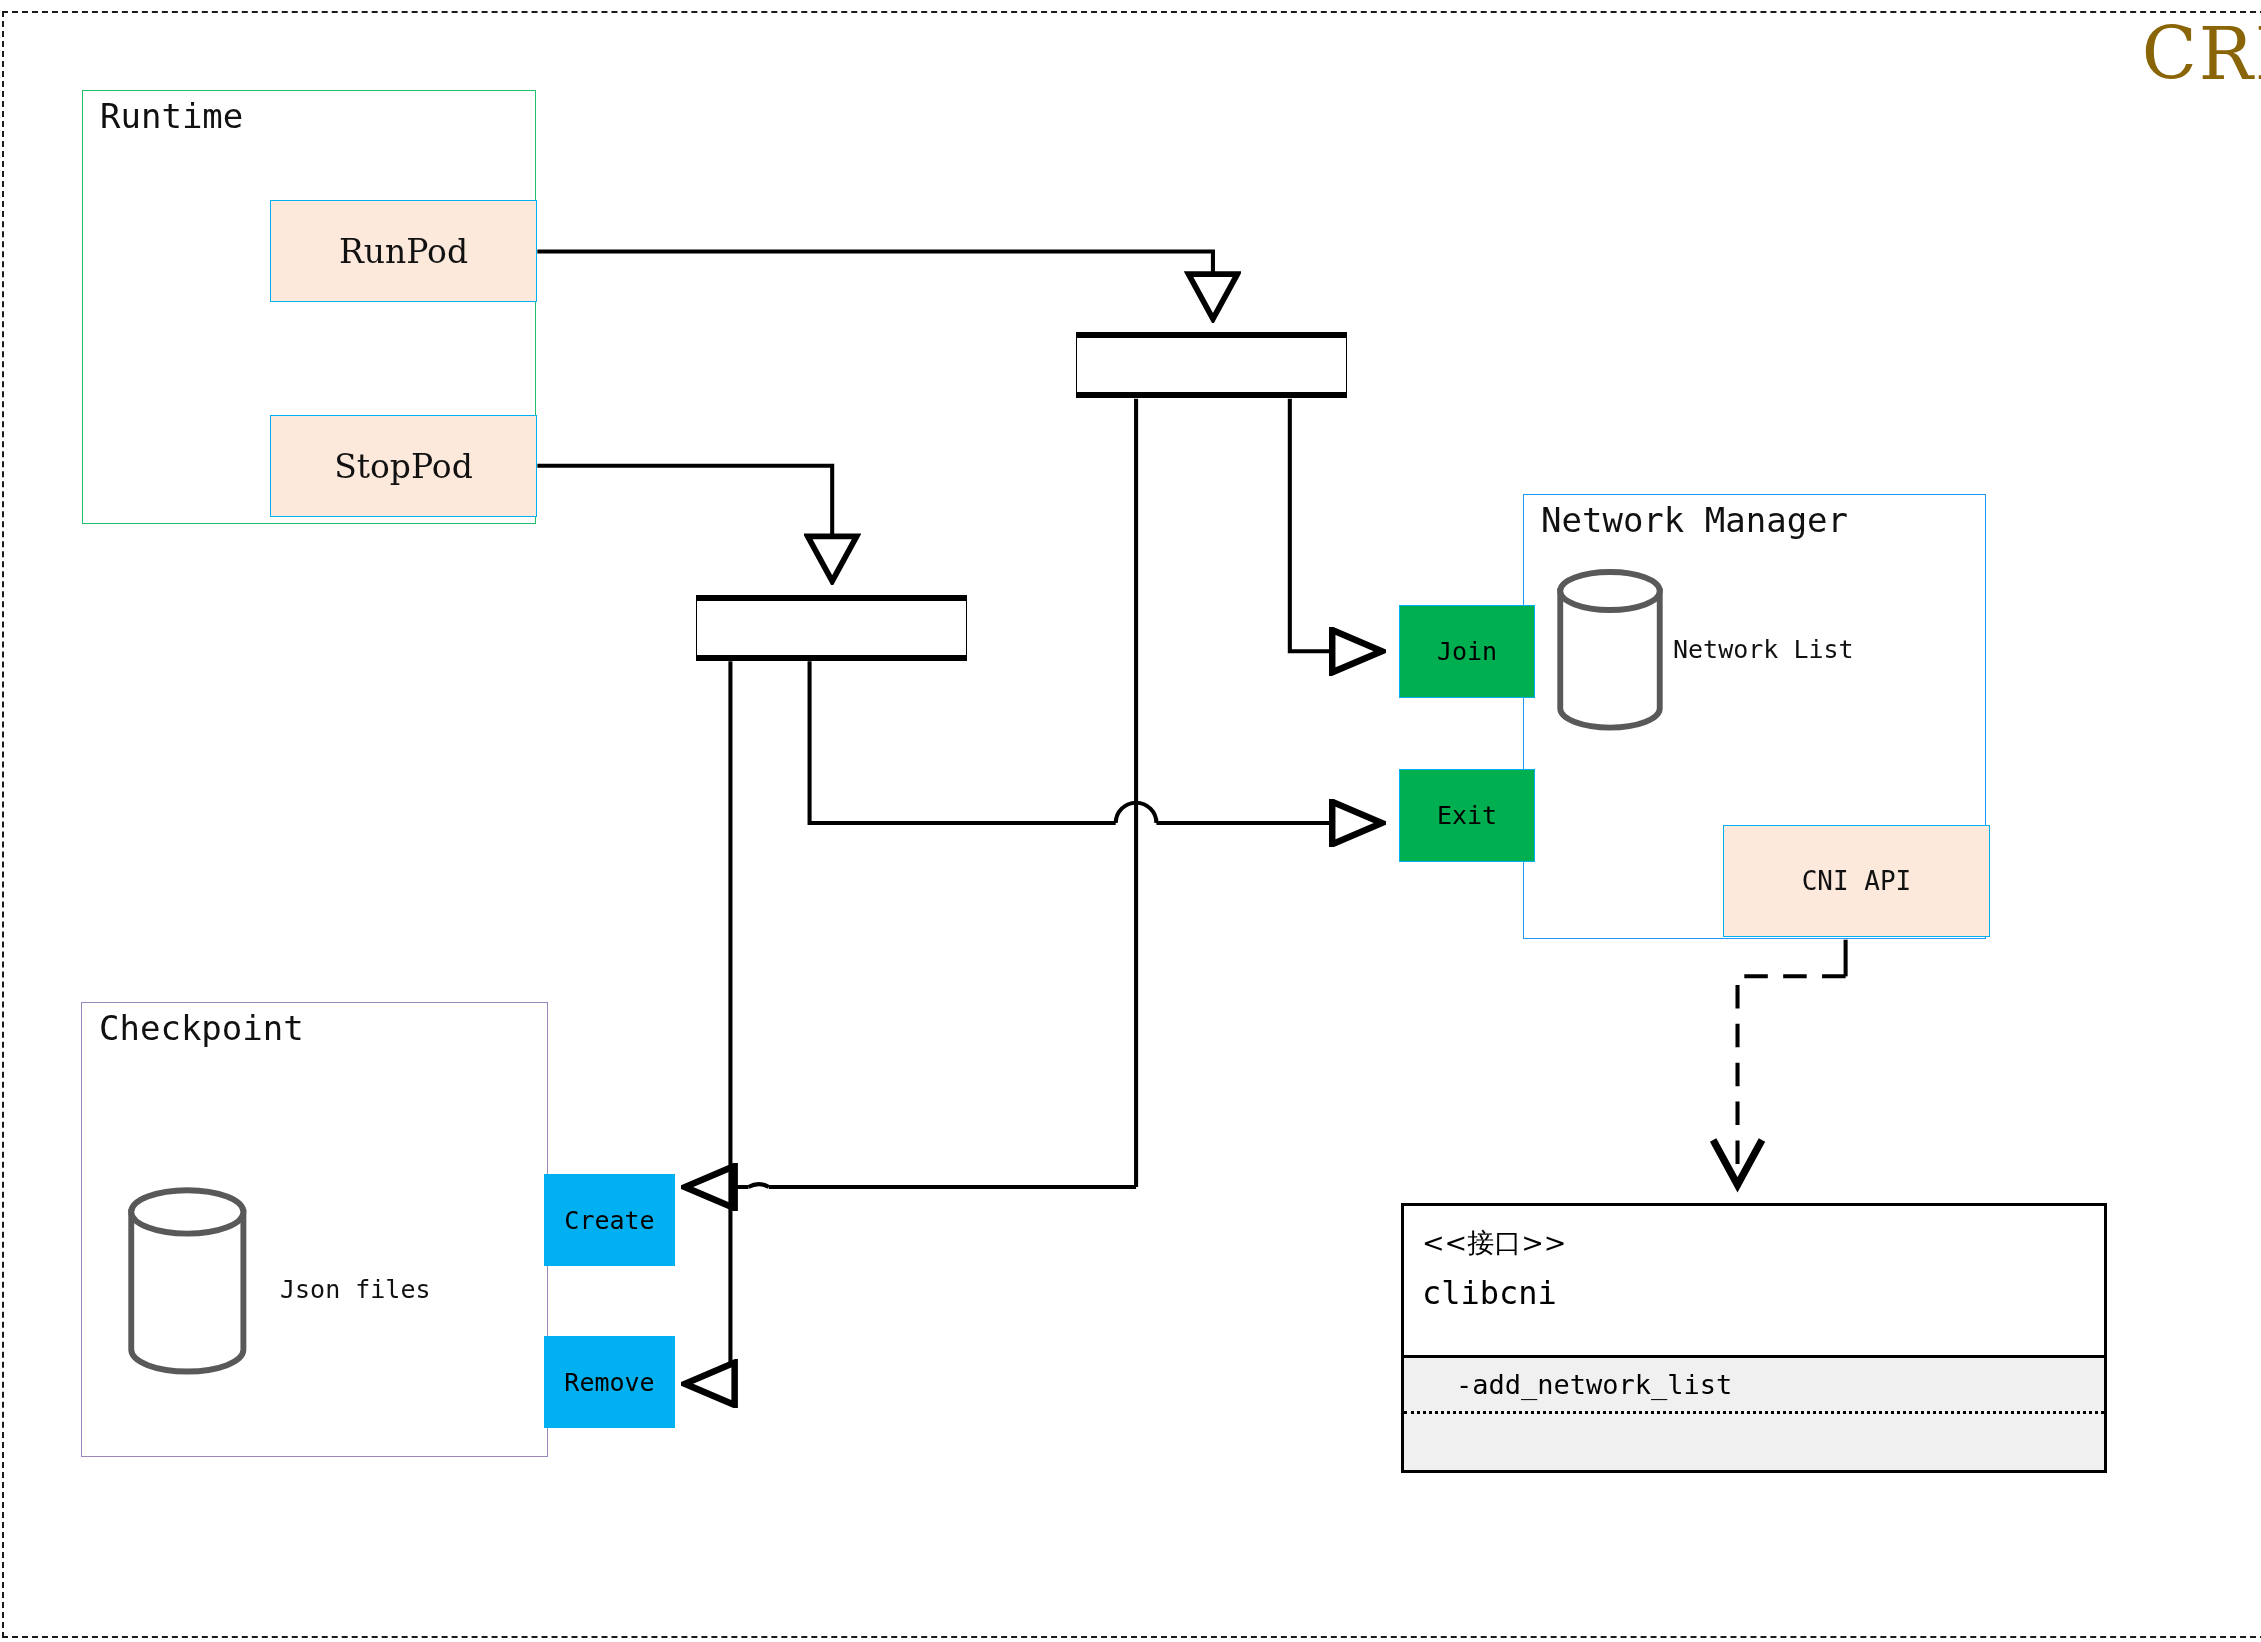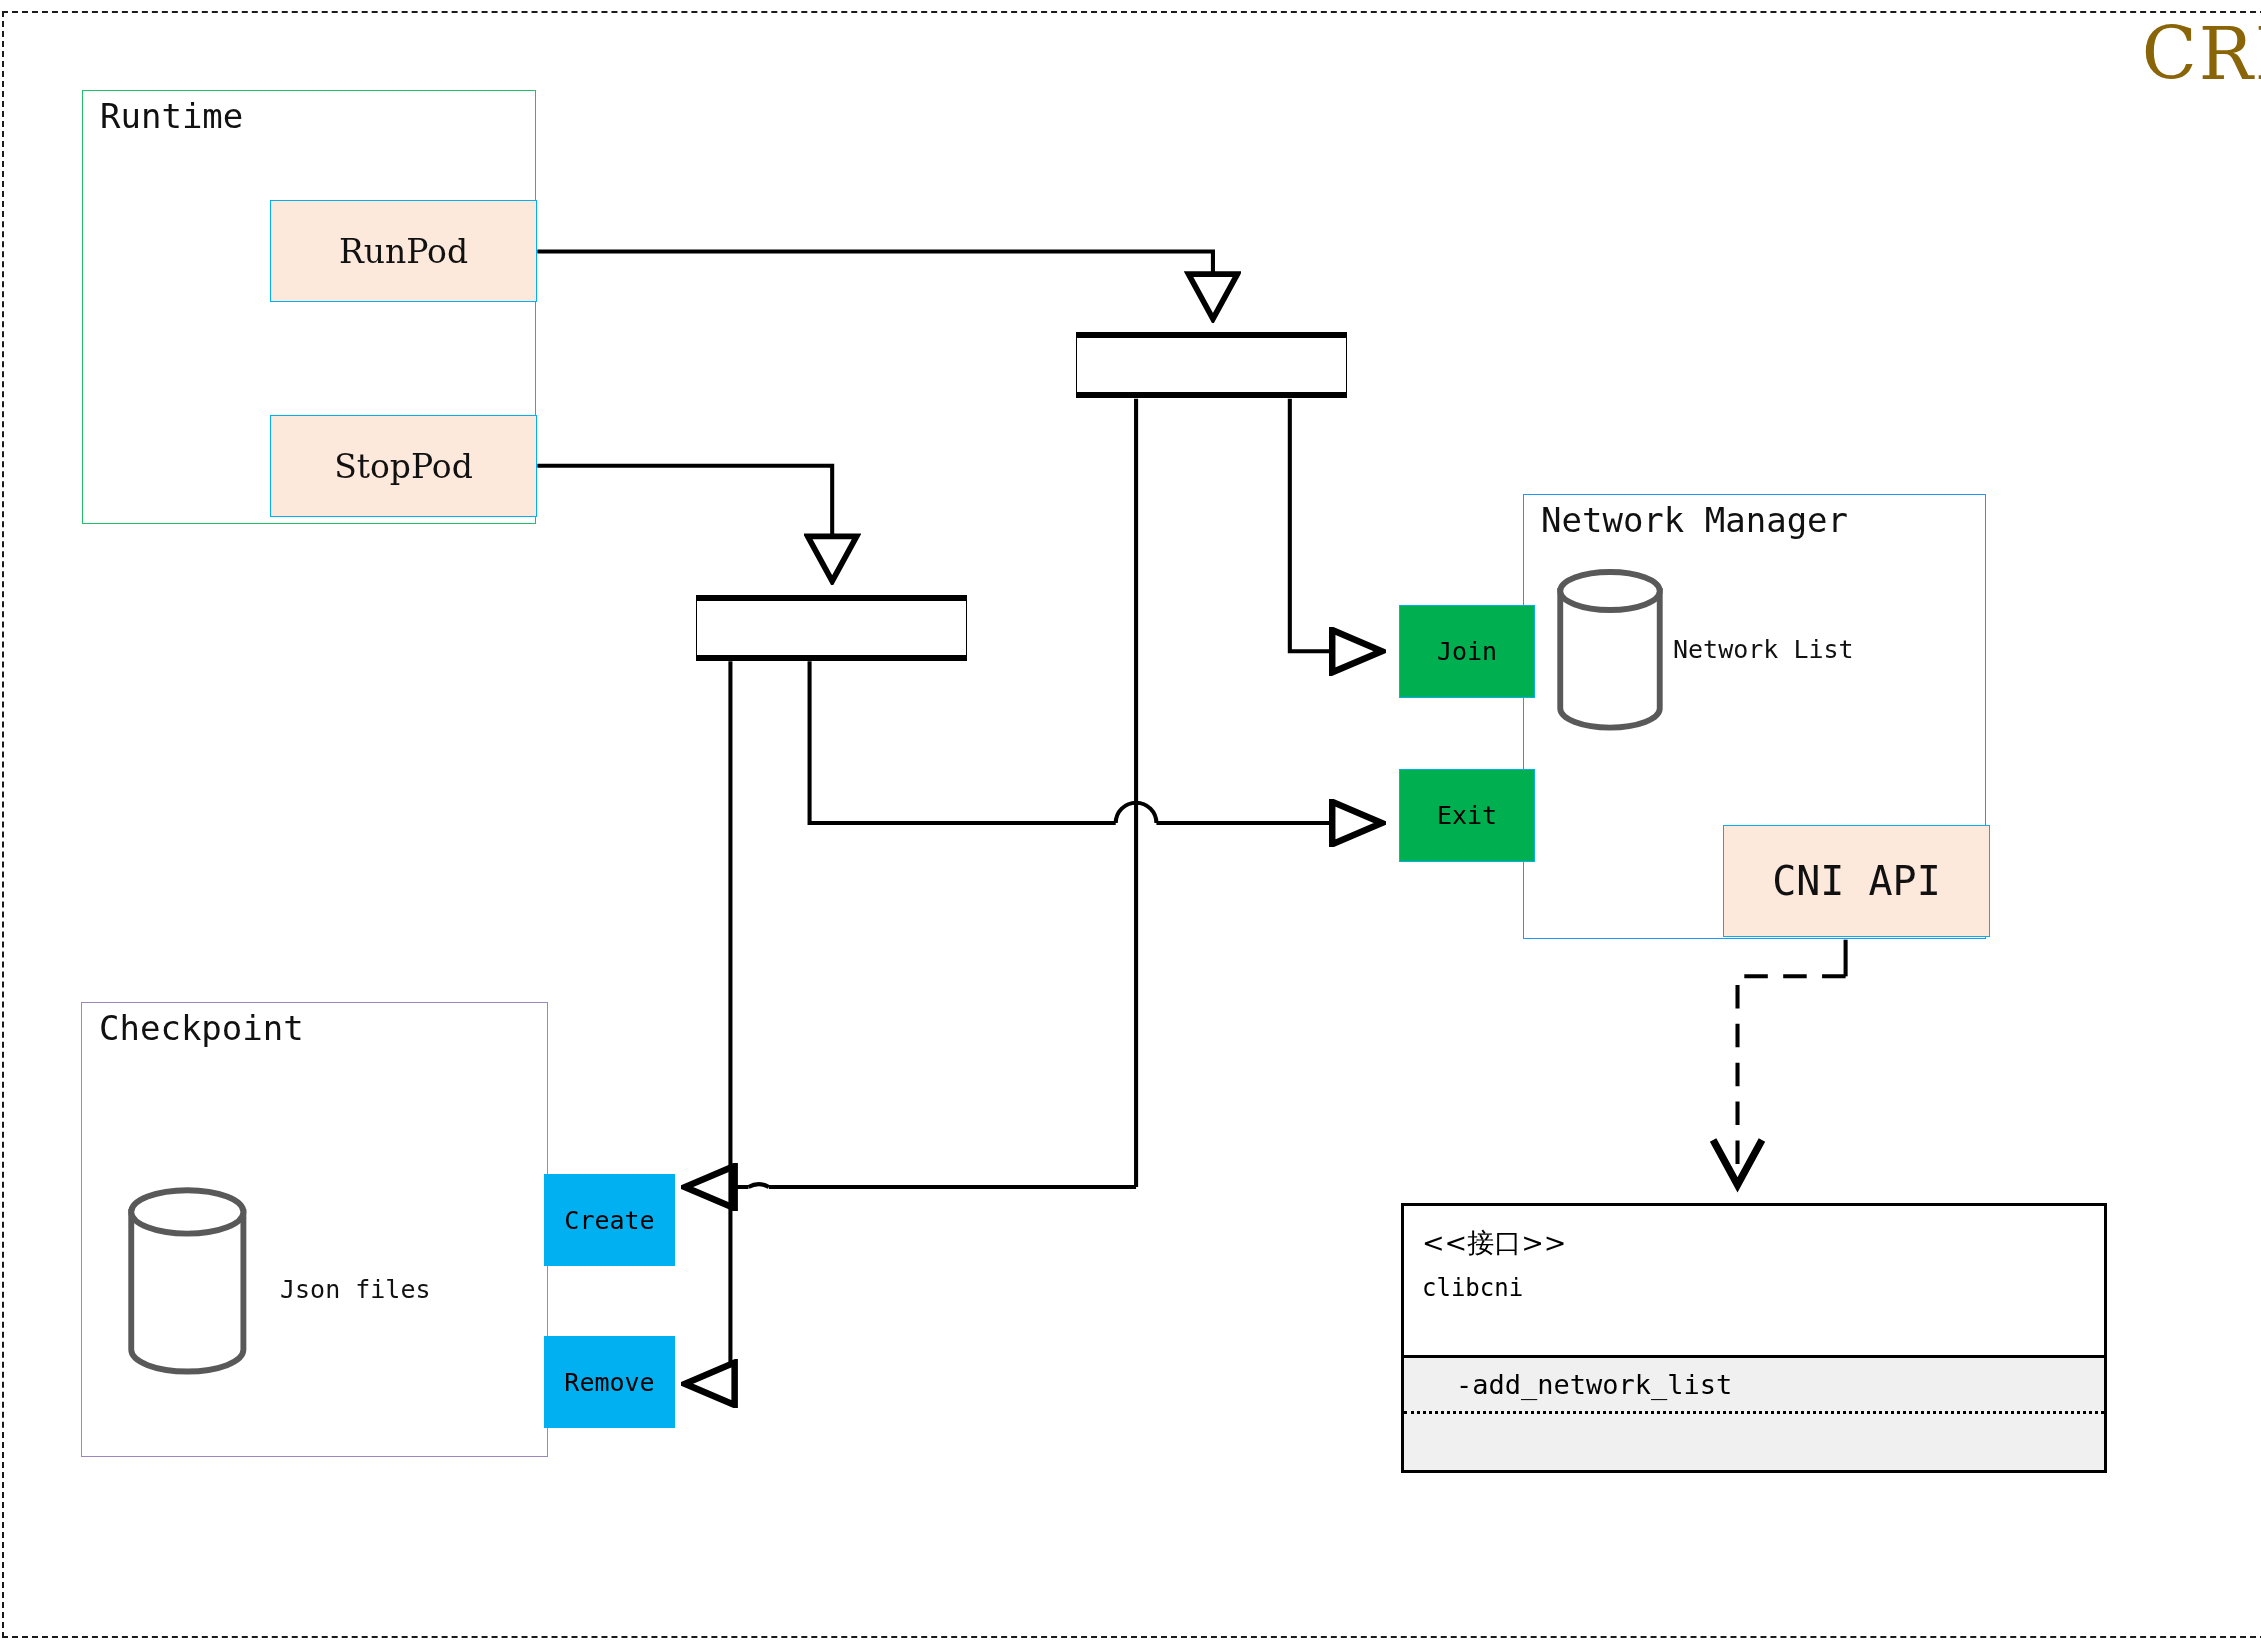--- a/index.html
+++ b/index.html
@@ -23,21 +23,21 @@
   .box-checkpoint{left:81px;top:1002px;width:467px;height:455px;border:1.8px solid #9b86bd;}
   .box-netmgr{left:1523px;top:494px;width:463px;height:445px;border:1.8px solid #2196f3;}
 
   
   .peach{position:absolute;box-sizing:border-box;background:#fce9dc;border:1.8px solid #00b0f0;
     display:flex;align-items:center;justify-content:center;font-size:33px;color:#111;
     font-family:"DejaVu Serif",serif;}
   .b-runpod{left:270px;top:200px;width:267px;height:102px;}
   .b-stoppod{left:270px;top:415px;width:267px;height:102px;}
   .b-cniapi{left:1723px;top:825px;width:267px;height:112px;
-    font-family:"DejaVu Sans Mono",monospace;font-size:40px;}
+    font-family:"DejaVu Sans Mono",monospace;font-size:26px;}
 
   
   .green{position:absolute;box-sizing:border-box;background:#00b050;border:1.4px solid #00b0f0;
     display:flex;align-items:center;justify-content:center;font-size:25px;color:#000;
     font-family:"DejaVu Sans Mono",monospace;}
   .b-join{left:1399px;top:605px;width:136px;height:93px;}
   .b-exit{left:1399px;top:769px;width:136px;height:93px;}
 
   
   .cyan{position:absolute;box-sizing:border-box;background:#00b0f0;
@@ -52,21 +52,21 @@
     border-left:1.8px solid #000;border-right:1.8px solid #000;}
   .bar-top{left:1076px;top:332px;width:271px;height:66px;}
   .bar-low{left:696px;top:595px;width:271px;height:66px;}
 
   
   .uml{position:absolute;left:1401px;top:1203px;width:706px;height:270px;
     box-sizing:border-box;border:3.6px solid #000;background:#fff;}
   .uml-head{position:absolute;left:0;top:0;right:0;height:152px;
     border-bottom:3.6px solid #000;box-sizing:border-box;padding:21px 0 0 18px;}
   .uml-stereo{font-size:27px;color:#000;font-family:"DejaVu Sans",sans-serif;line-height:1.15;}
-  .uml-name{font-size:24px;color:#000;margin-top:16.3px;font-family:"DejaVu Sans Mono",monospace;}
+  .uml-name{font-size:32px;color:#000;margin-top:16.3px;font-family:"DejaVu Sans Mono",monospace;}
   .uml-ops{position:absolute;left:0;top:152px;right:0;bottom:0;background:#f0f0f0;}
   .uml-op{font-size:27px;color:#000;padding-left:52px;font-family:"DejaVu Sans Mono",monospace;
     height:50%;display:flex;align-items:center;box-sizing:border-box;}
   .uml-op.div{border-bottom:3.2px dotted #000;}
 
   
   .cyl-label{position:absolute;font-size:25px;color:#111;white-space:nowrap;
     font-family:"DejaVu Sans Mono",monospace;}
 
   svg.overlay{position:absolute;left:0;top:0;width:2335px;height:1642px;pointer-events:none;}

